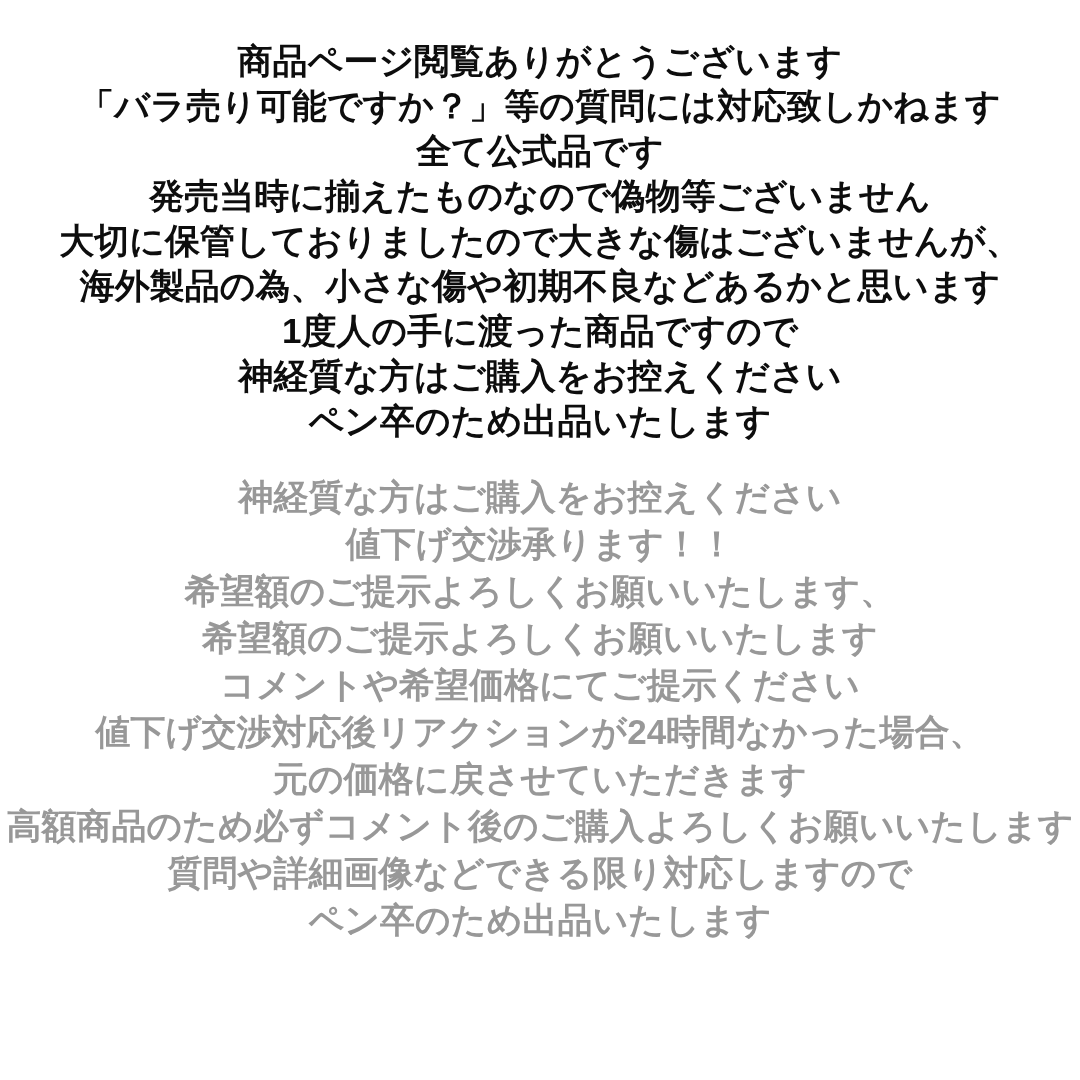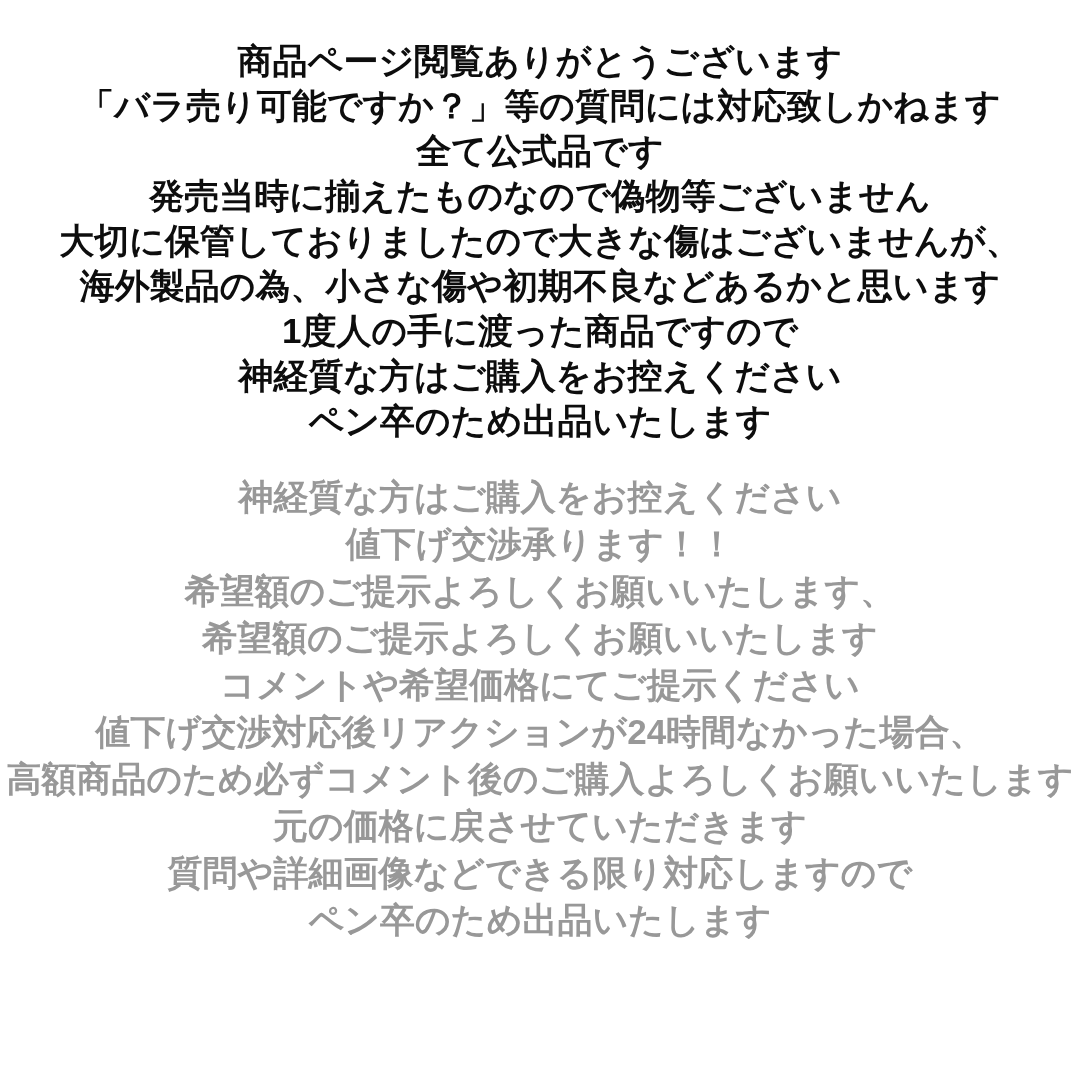--- a/index.html
+++ b/index.html
@@ -53,18 +53,18 @@
       <div class="line">神経質な方はご購入をお控えください</div>
       <div class="line">ペン卒のため出品いたします</div>
     </div>
   <div class="text-block secondary" style="color: rgb(152, 152, 152);">
       <div class="line">神経質な方はご購入をお控えください</div>
       <div class="line">値下げ交渉承ります！！</div>
       <div class="line">希望額のご提示よろしくお願いいたします、</div>
       <div class="line">希望額のご提示よろしくお願いいたします</div>
       <div class="line">コメントや希望価格にてご提示ください</div>
       <div class="line">値下げ交渉対応後リアクションが24時間なかった場合、</div>
+      <div class="line">元の価格に戻させていただきます</div>
       <div class="line">高額商品のため必ずコメント後のご購入よろしくお願いいたします</div>
-      <div class="line">元の価格に戻させていただきます</div>
       <div class="line">質問や詳細画像などできる限り対応しますので</div>
       <div class="line">ペン卒のため出品いたします</div>
     </div>
 </div>
 
 </body></html>

